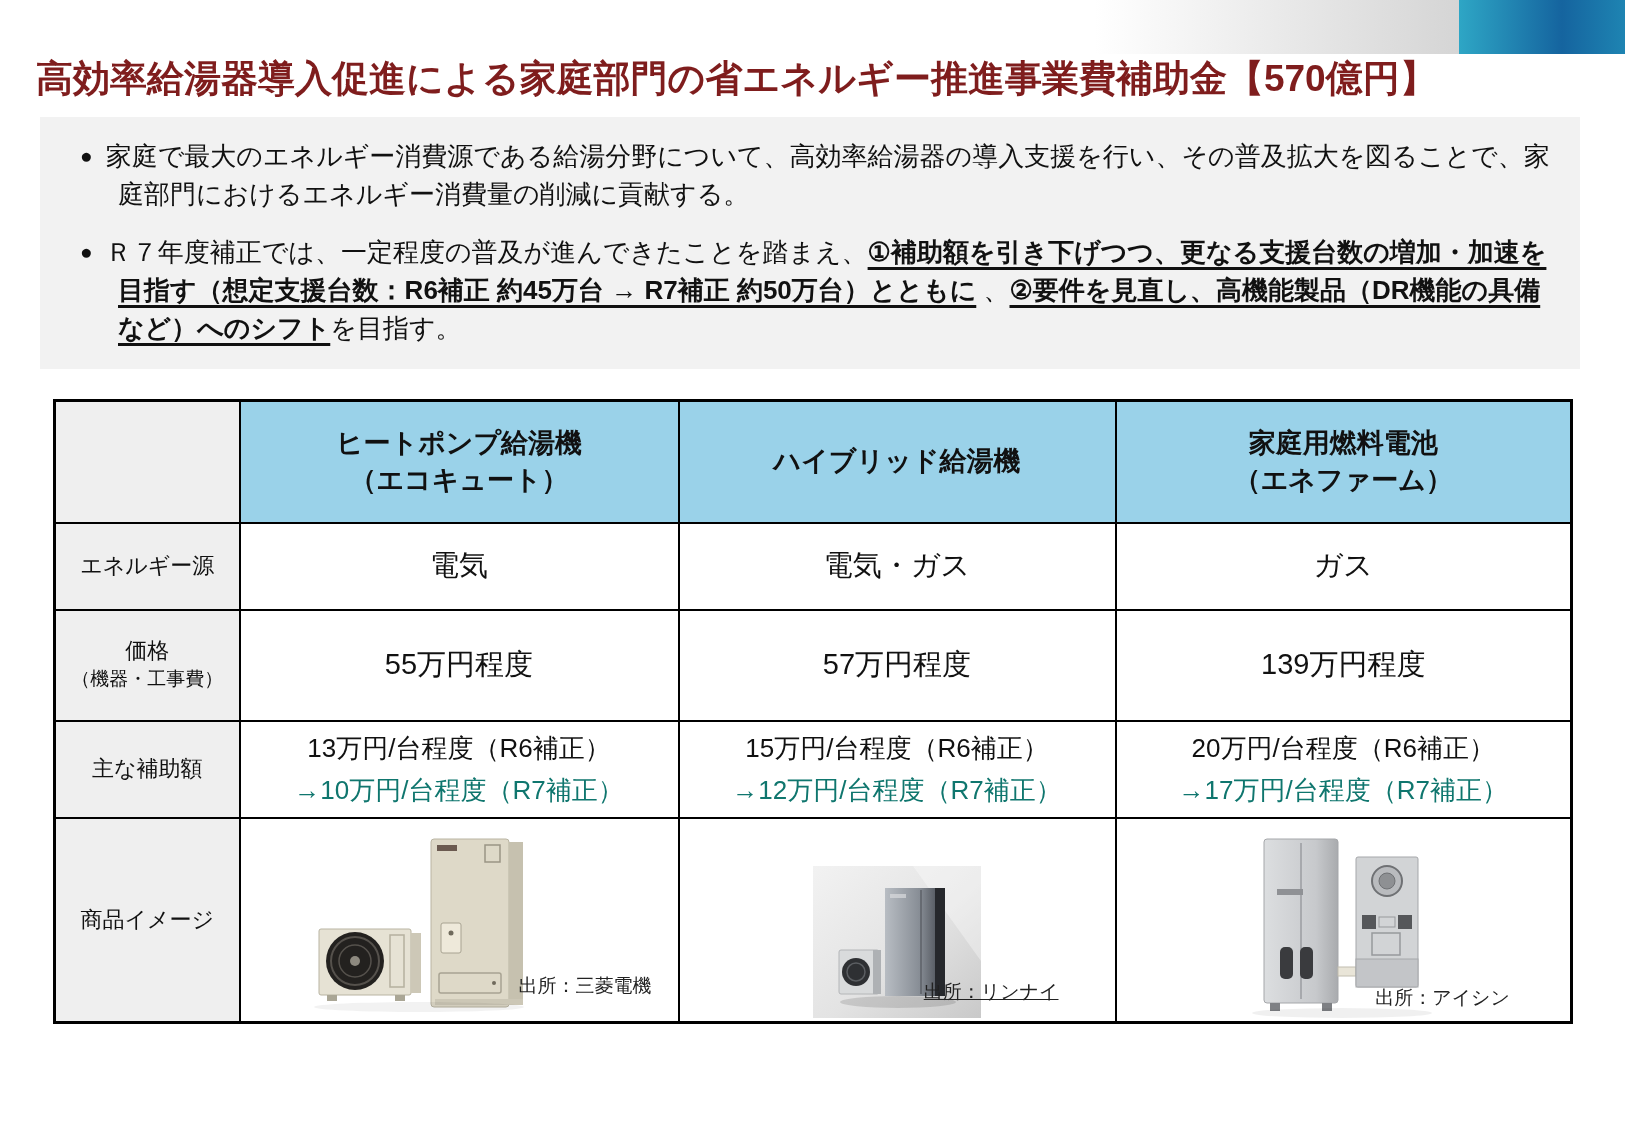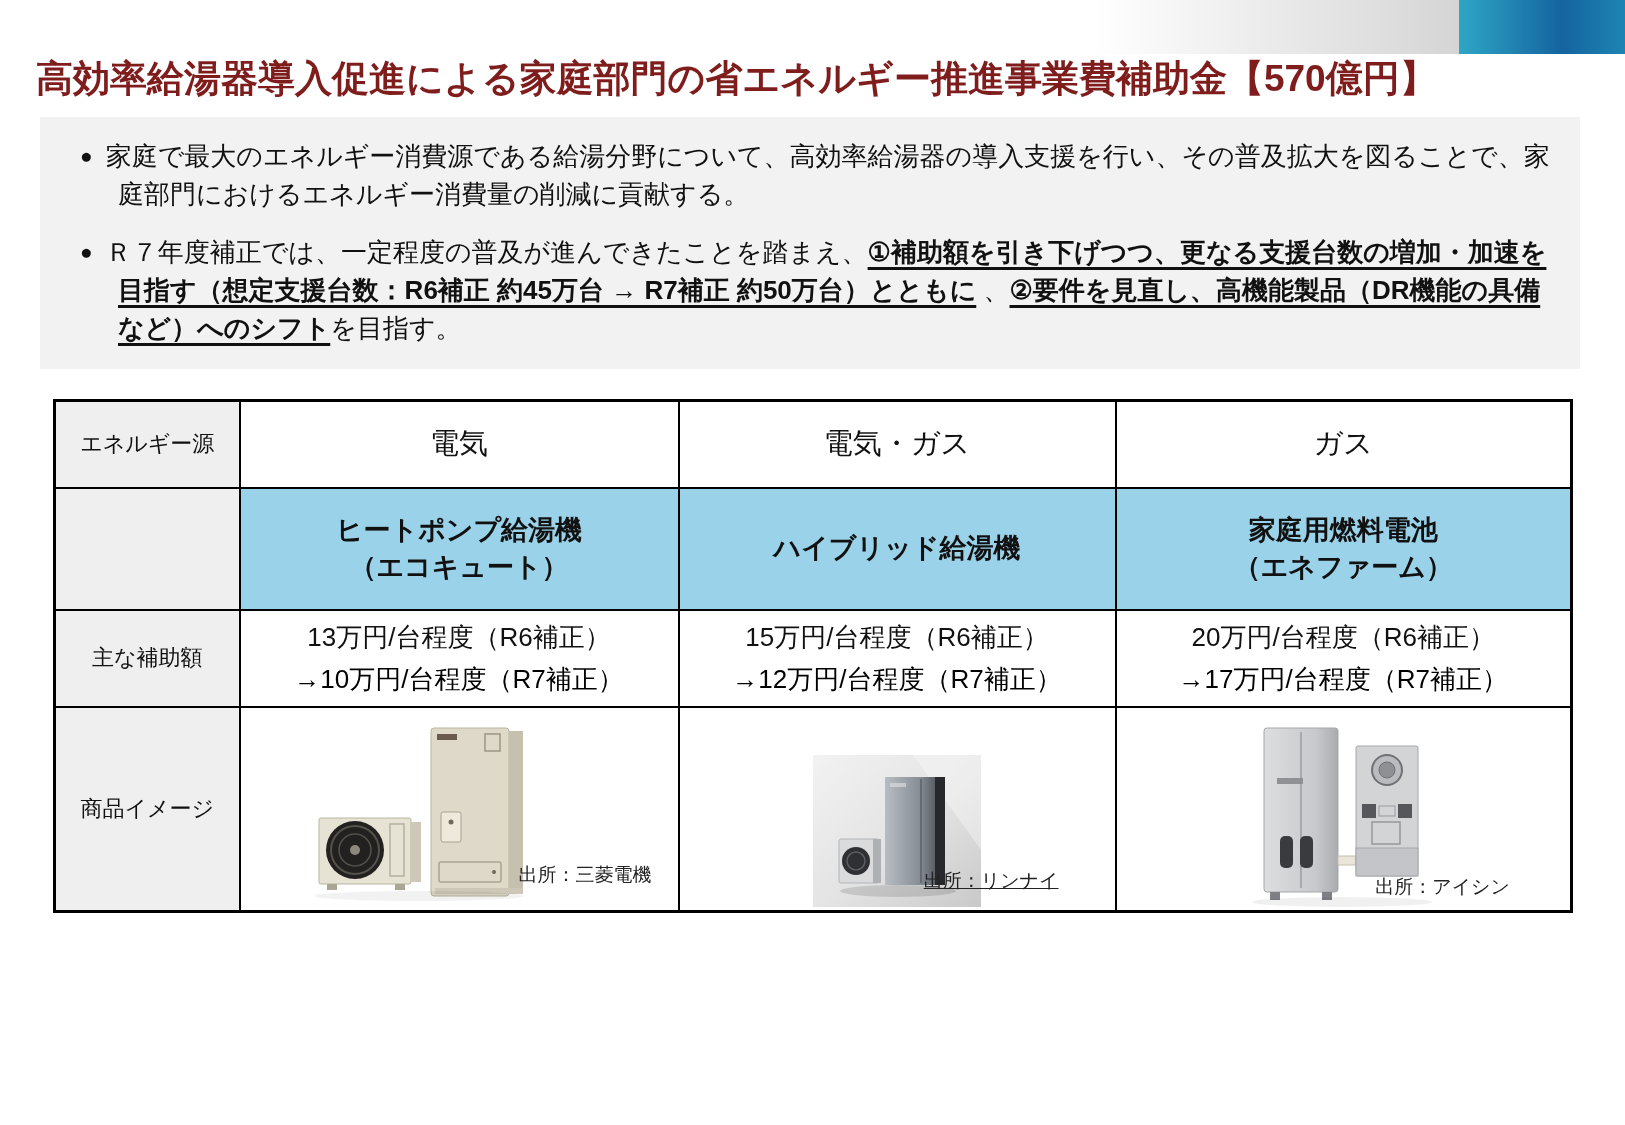--- a/index.html
+++ b/index.html
@@ -33,21 +33,21 @@
   table.cmp{
     position:absolute;left:53px;top:399px;width:1517px;
     border-collapse:collapse;table-layout:fixed;border:3px solid #000;
   }
   table.cmp td{border:2px solid #000;text-align:center;vertical-align:middle;padding:0;}
   .hd{background:#9ad2e9;font-weight:bold;font-size:27px;line-height:37px;}
   .lbl{background:#efefef;font-size:22px;line-height:28px;}
   .lbl .sub{font-size:19px;}
   .val{font-size:29px;}
   .subsidy{font-size:26px;line-height:42px;}
-  .subsidy .red{color:#000000;text-align:center;}
+  .subsidy .red{color:#0f766e;text-align:center;}
   td.imgcell{position:relative;vertical-align:top;}
   .caption{position:absolute;font-size:19px;color:#222;white-space:nowrap;}
   .cap1{right:26px;bottom:22px;}
   .cap2{right:56px;bottom:16px;text-decoration:underline;}
   .cap3{right:60px;bottom:10px;font-family:Liberation Mono, monospace;}
   .prodwrap{width:100%;display:flex;justify-content:center;}
 </style>
 </head>
 <body>
 
@@ -64,39 +64,48 @@
 </div>
 
 <table class="cmp">
   <colgroup>
     <col style="width:185px">
       <col style="width:439px">
       <col style="width:437px">
       <col style="width:456px">
   </colgroup>
   <tbody>
-      <tr style="height:87px">
+      <tr style="height:122px">
+    <td class="lbl"></td>
+    <td class="hd">
+      <div>ヒートポンプ給湯機</div>
+      <div>（エコキュート）</div>
+    </td>
+    <td class="hd">
+      <div>ハイブリッド給湯機</div>
+    </td>
+    <td class="hd">
+      <div>家庭用燃料電池</div>
+      <div>（エネファーム）</div>
+    </td>
+  </tr>
+  <tr style="height:87px">
     <td class="lbl">エネルギー源</td>
     <td class="val">電気</td>
     <td class="val">電気・ガス</td>
     <td class="val">ガス</td>
   </tr>
-  <tr style="height:122px">
-    <td class="lbl"></td>
-    <td class="hd">
-      <div>ヒートポンプ給湯機</div>
-      <div>（エコキュート）</div>
-    </td>
-    <td class="hd">
-      <div>ハイブリッド給湯機</div>
-    </td>
-    <td class="hd">
-      <div>家庭用燃料電池</div>
-      <div>（エネファーム）</div>
-    </td>
+  <tr style="height:111px">
+    <td class="lbl">
+      <div>価格</div>
+      <div class="sub">（機器・工事費）</div>
+    </td>
+    <td class="val">55万円程度</td>
+    <td class="val">57万円程度</td>
+    <td class="val">139万円程度</td>
   </tr>
   <tr style="height:97px">
     <td class="lbl">主な補助額</td>
     <td class="subsidy">
       <div>13万円/台程度（R6補正）</div>
       <div class="red">→10万円/台程度（R7補正）</div>
     </td>
     <td class="subsidy">
       <div>15万円/台程度（R6補正）</div>
       <div class="red">→12万円/台程度（R7補正）</div>

